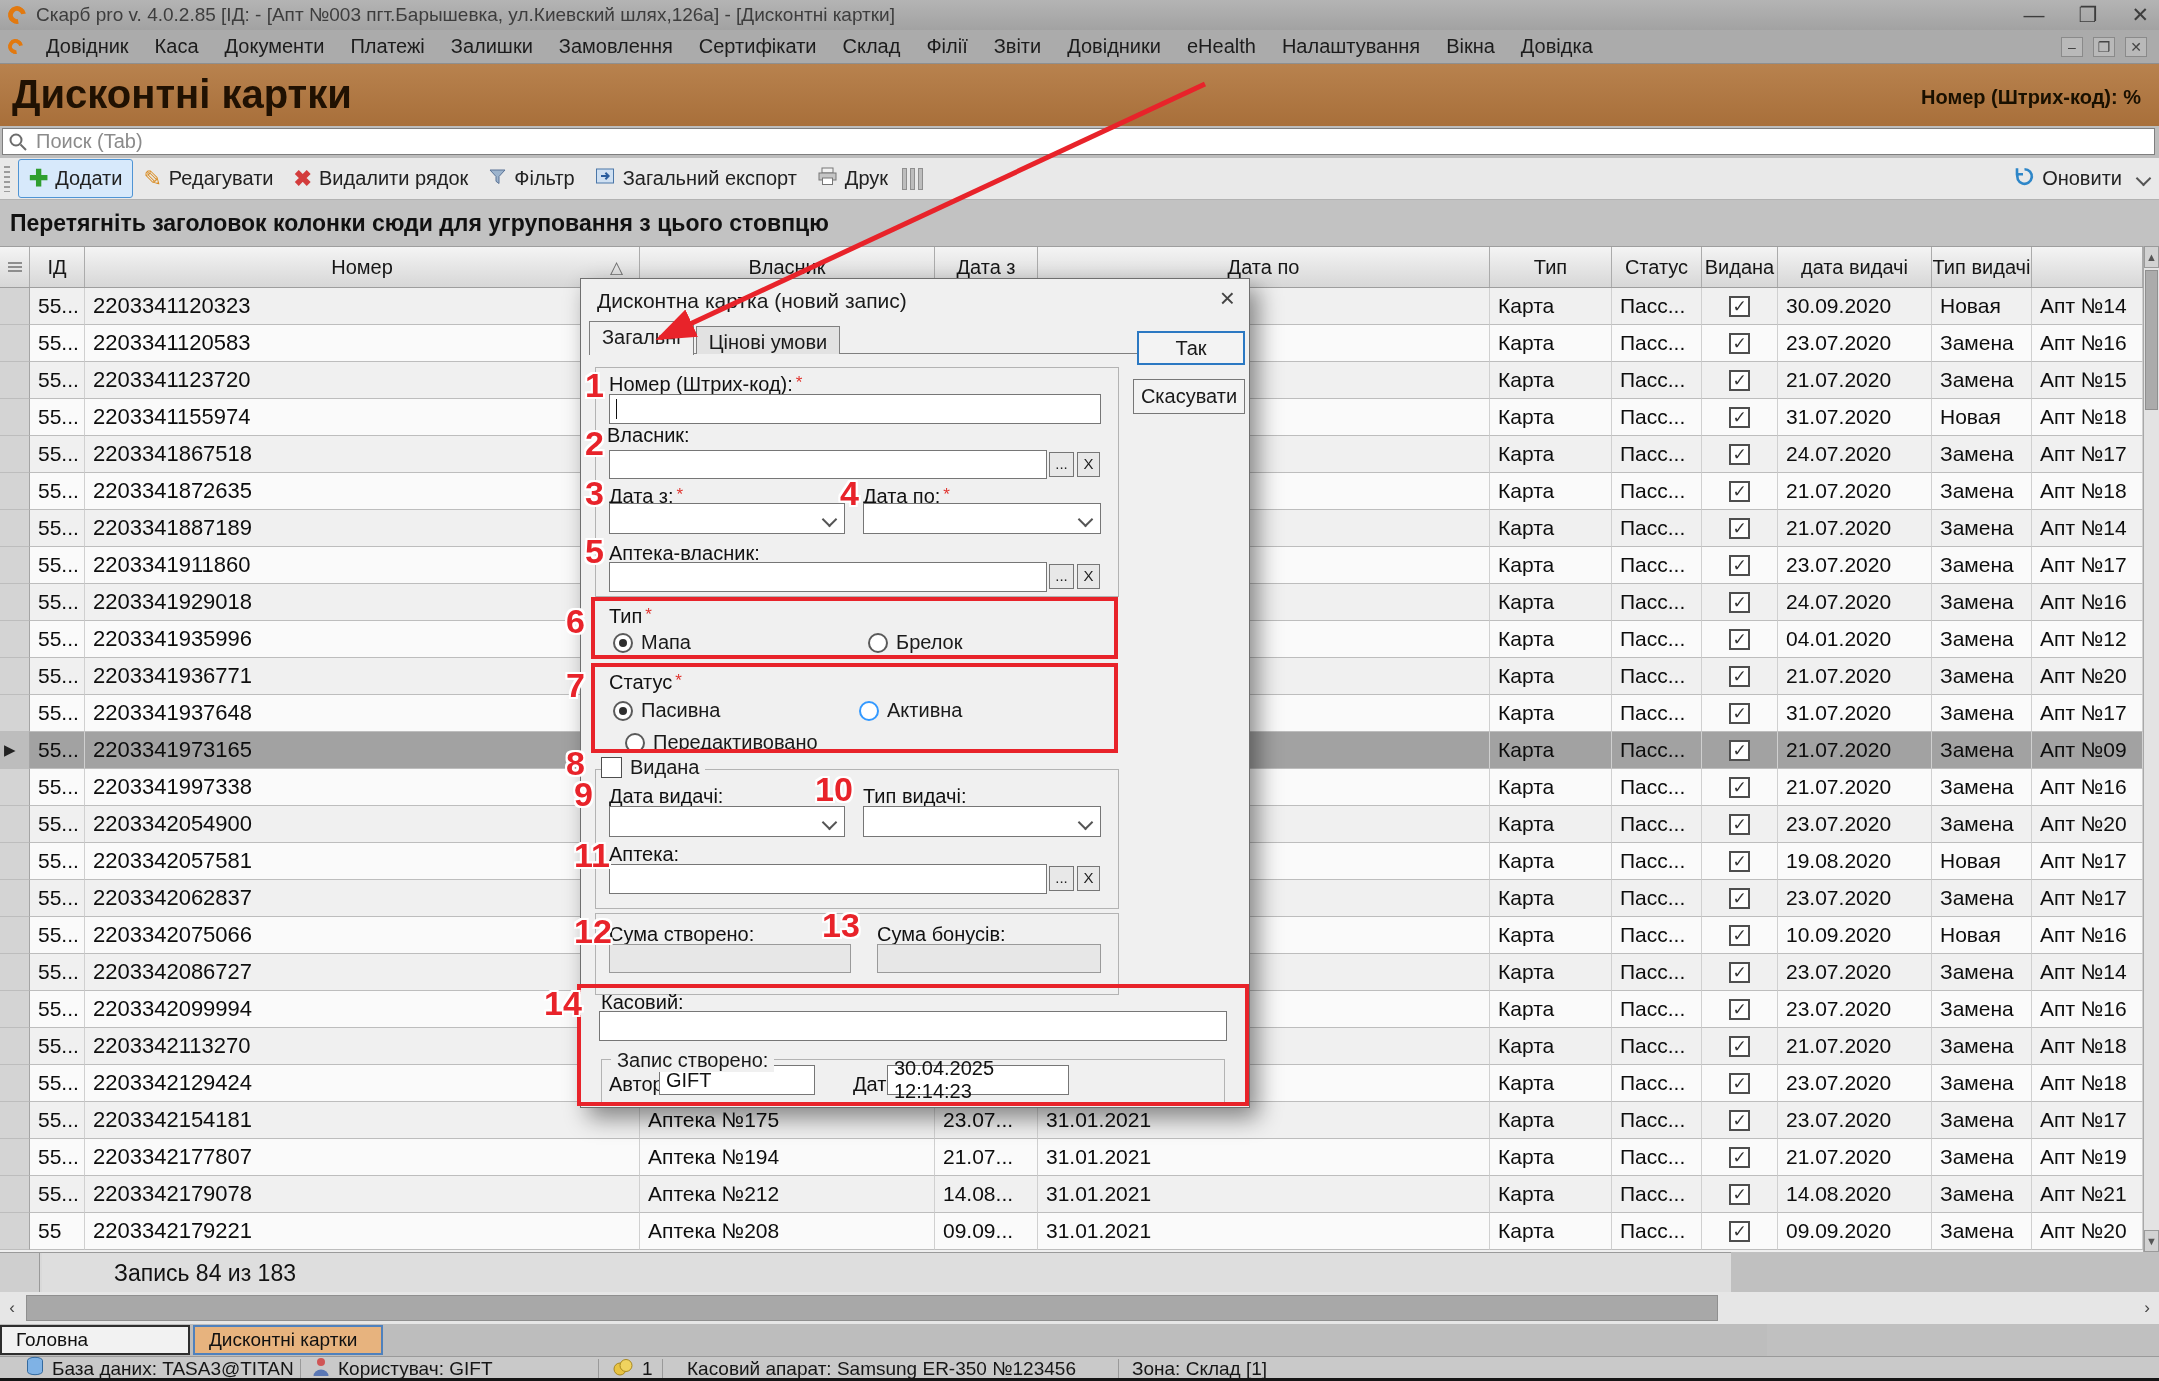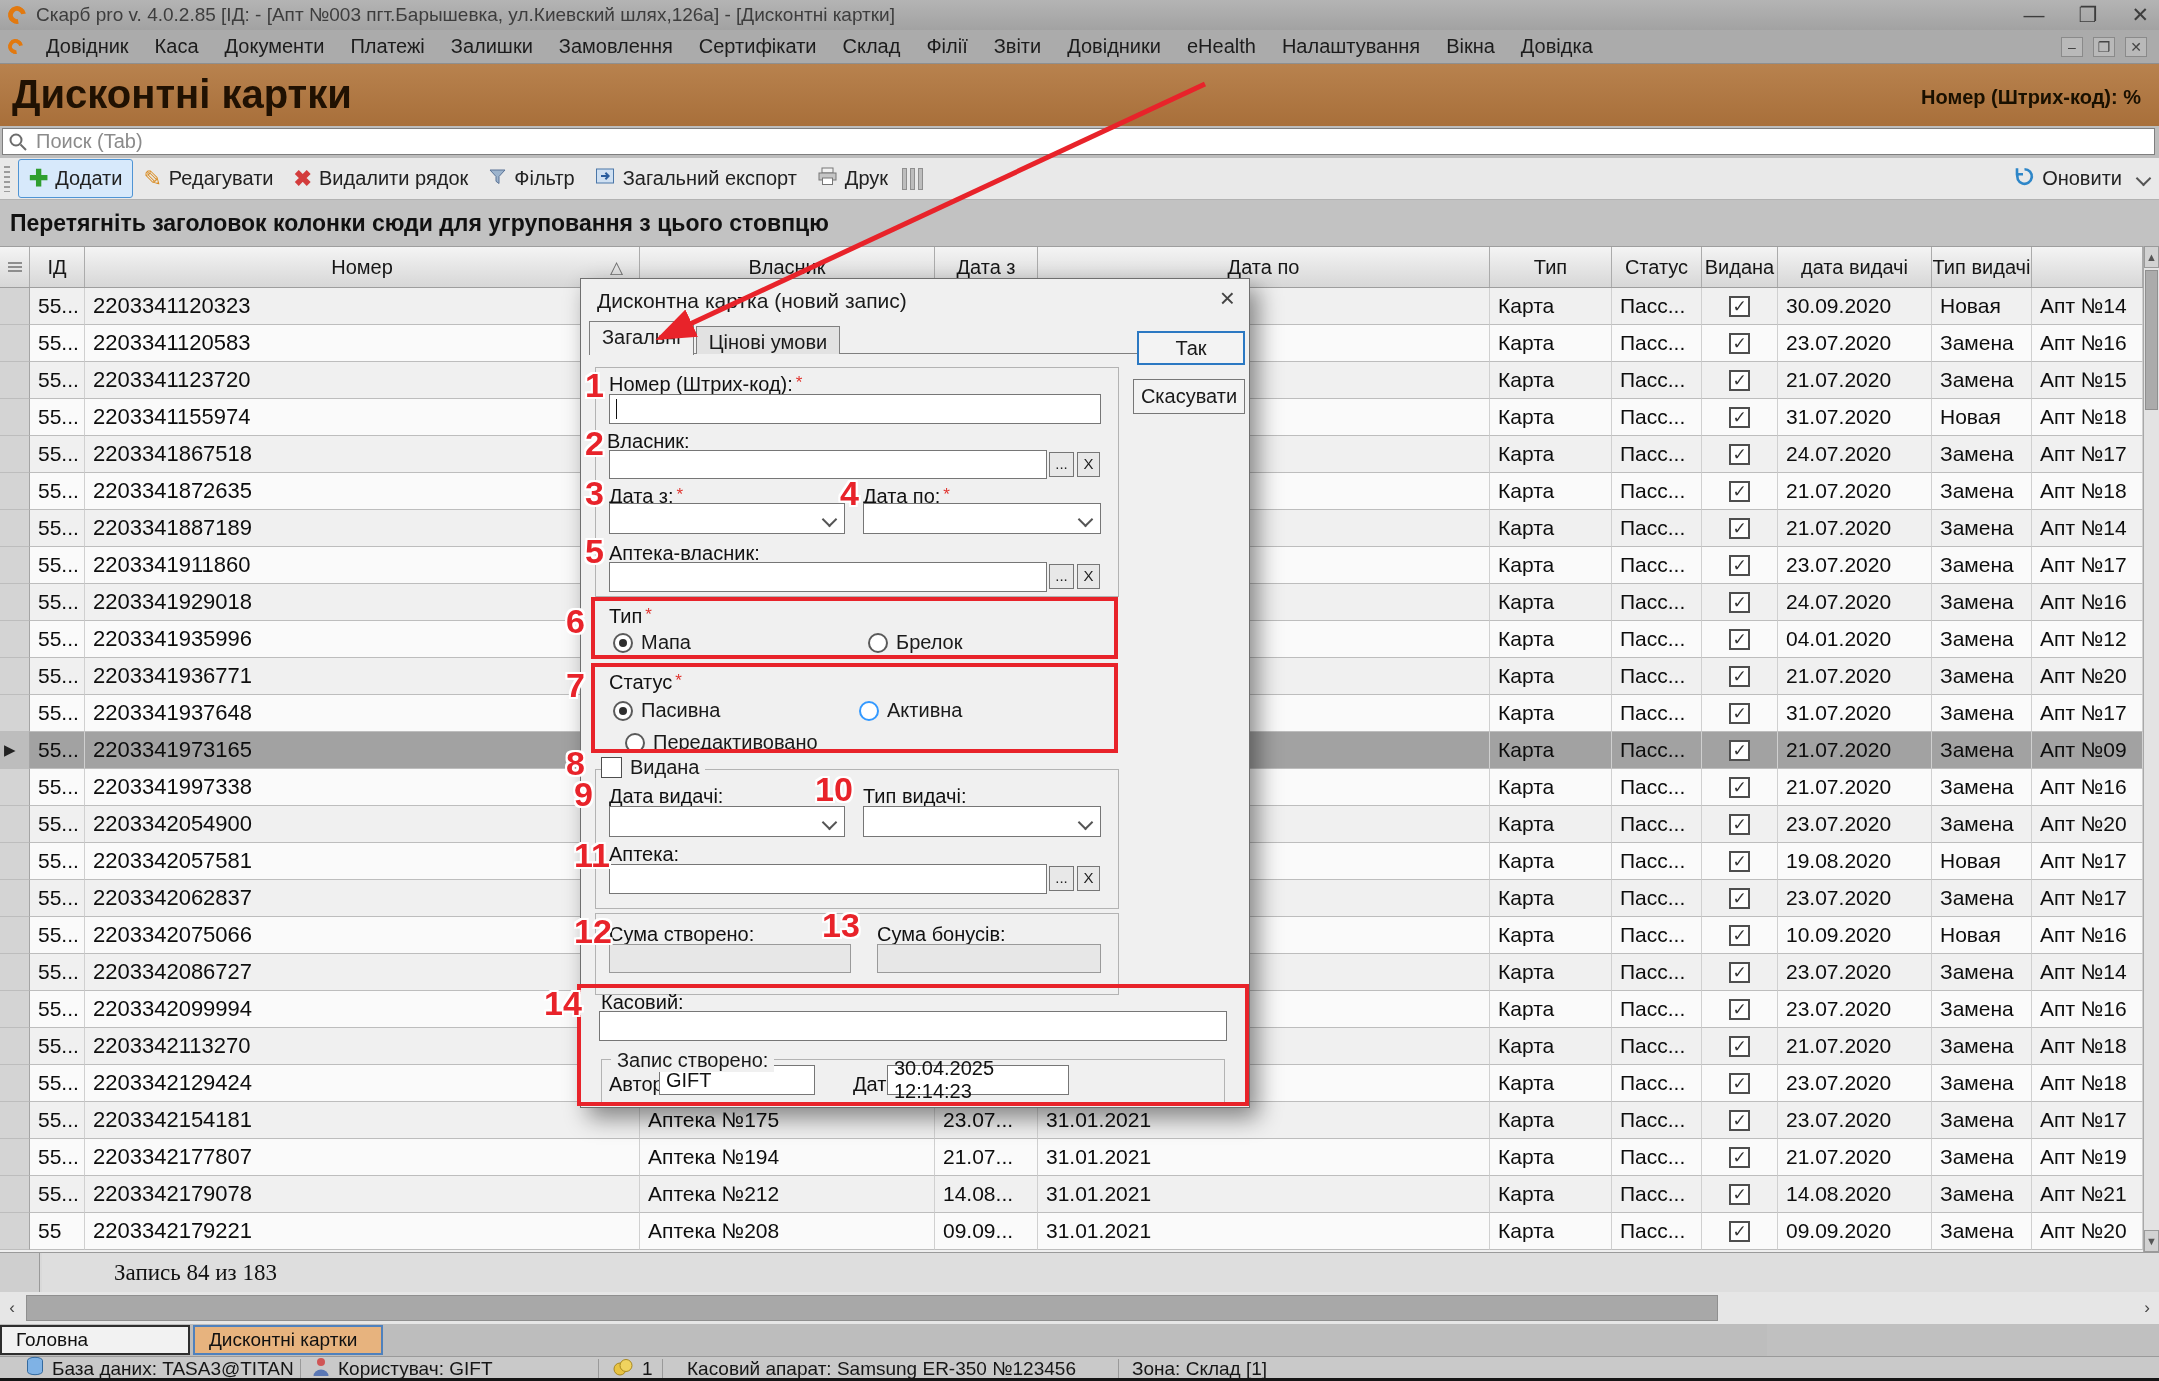--- a/index.html
+++ b/index.html
@@ -78,21 +78,21 @@
   .trow.sel .tc.ind{background:#bdbdbd;}
   .cbx{width:21px;height:21px;border:2px solid #4e4e4e;background:#fff;display:flex;
     align-items:center;justify-content:center;font-size:17px;color:#333;}
 
   .vscroll{position:absolute;left:2143px;top:246px;width:16px;height:1006px;background:#e3e3e3;
     border-left:1px solid #a8a8a8;}
   .vscroll .arr{position:absolute;left:0;width:15px;height:22px;background:#d2d2d2;border:1px solid #9a9a9a;
     font-size:11px;text-align:center;line-height:20px;color:#555;}
   .vscroll .thumb{position:absolute;left:1px;top:24px;width:13px;height:140px;background:#ababab;border:1px solid #8f8f8f;}
 
-  .footer{position:absolute;left:0;top:1252px;width:2159px;height:40px;background:#d9d9d9;border-top:1px solid #9a9a9a;font-family:Liberation Serif, serif;}
+  .footer{position:absolute;left:0;top:1252px;width:1731px;height:40px;background:#d9d9d9;border-top:1px solid #9a9a9a;}
   .footer .lcell{position:absolute;left:0;top:0;width:40px;height:40px;background:#cfcfcf;border-right:1px solid #9a9a9a;}
   .footer .count{position:absolute;left:42px;top:0;right:0;height:40px;background:#dedede;
     display:flex;align-items:center;font-size:23px;color:#111;}
   .footer .count span{margin-left:72px;}
 
   .hscroll{position:absolute;left:0;top:1292px;width:2159px;height:32px;background:#e6e6e6;}
   .hscroll .arr{position:absolute;top:3px;width:24px;height:26px;font-size:17px;color:#444;
     text-align:center;line-height:25px;}
   .hscroll .thumb{position:absolute;left:26px;top:3px;width:1692px;height:26px;background:#a8a8a8;border:1px solid #8f8f8f;}
 
@@ -786,21 +786,21 @@
     <div class="gbox" style="left:14px;top:490px;width:524px;height:140px;"></div>
     <div class="gbox" style="left:14px;top:634px;width:524px;height:82px;"></div>
 
     <div class="dlabel" style="left:28px;top:94px;">
       <span>Номер (Штрих-код):</span><span class="req">*</span>
     </div>
     <div class="dinput" style="left:28px;top:115px;width:492px;height:30px;">
       <span class="caret"></span>
     </div>
 
-    <div class="dlabel" style="left:26px;top:151px;">Власник:</div>
+    <div class="dlabel" style="left:26px;top:145px;">Власник:</div>
     <div class="dinput" style="left:28px;top:171px;width:438px;height:29px;"></div>
     <div class="smallbtn" style="left:468px;top:173px;">...</div>
     <div class="smallbtn" style="left:496px;top:173px;width:23px;">X</div>
 
     <div class="dlabel" style="left:28px;top:206px;">
       <span>Дата з:</span><span class="req">*</span>
     </div>
     <div class="dinput combo" style="left:28px;top:224px;width:236px;height:31px;">
       <span class="chev"></span>
     </div>

